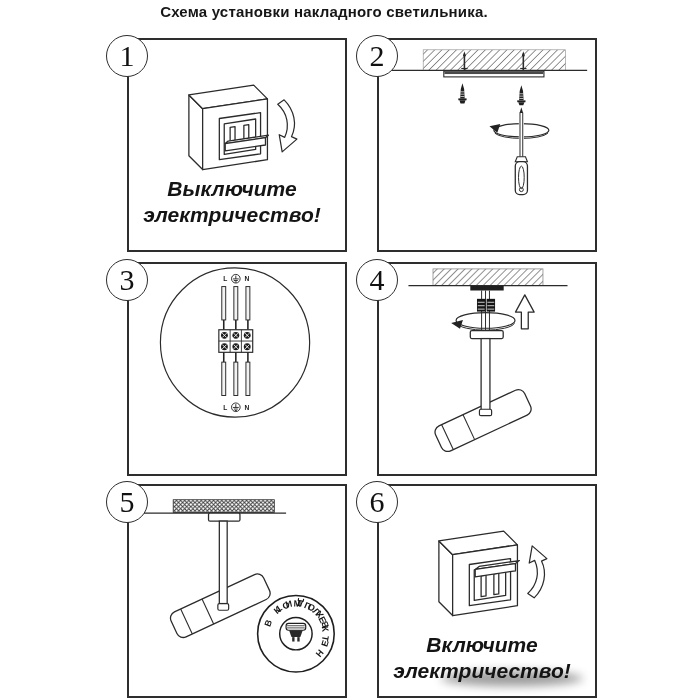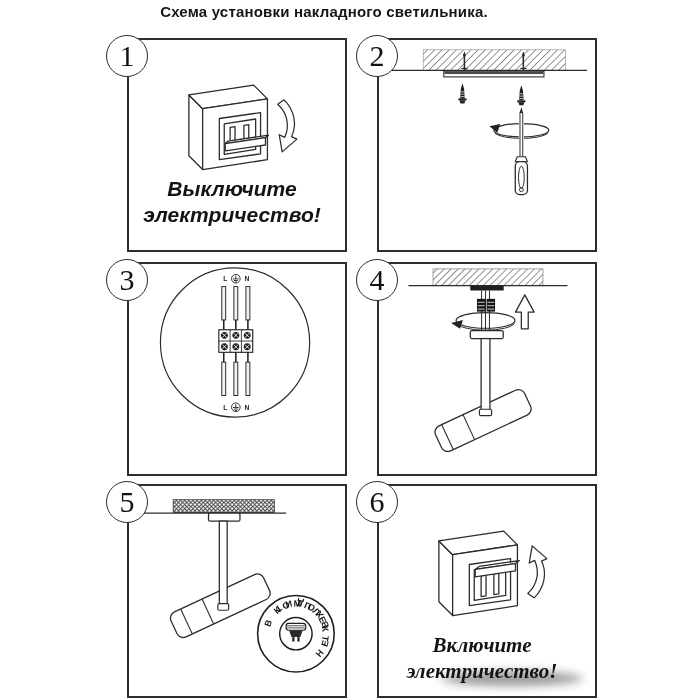--- a/index.html
+++ b/index.html
@@ -9,21 +9,21 @@
          font:700 15px "Liberation Sans",sans-serif;color:#161616;letter-spacing:.2px;}
   .panel{position:absolute;width:220px;height:214px;border:2px solid #2e2e2e;
          background:#fff;box-sizing:border-box;}
   .badge{position:absolute;left:-23px;top:-5px;width:40px;height:40px;
          border:1.7px solid #2e2e2e;border-radius:50%;background:#fff;
          display:flex;align-items:center;justify-content:center;
          font:400 30px "Liberation Serif",serif;color:#111;z-index:3;}
   .fig{position:absolute;left:0;top:0;width:100%;height:100%;}
   .caption{position:absolute;left:0;right:10px;text-align:center;z-index:2;
            font:italic 700 21px/26px "Liberation Sans",sans-serif;color:#141414;}
-  .cap1{top:136px;} .cap6{top:146px;font-family:Liberation Serif, serif;}
+  .cap1{top:136px;} .cap6{top:146px;}
   .smudge{position:absolute;left:62px;top:185px;width:142px;height:15px;z-index:1;
           background:#4a4a4a;border-radius:50%;filter:blur(5px);opacity:.55;}
   .wlab{font:700 6.8px "Liberation Sans",sans-serif;fill:#1c1c1c;}
   .arct{font:700 9.2px "Liberation Sans",sans-serif;fill:#161616;}
   svg *{vector-effect:none;}
 </style>
 </head>
 <body>
 
 <div id="stage">

